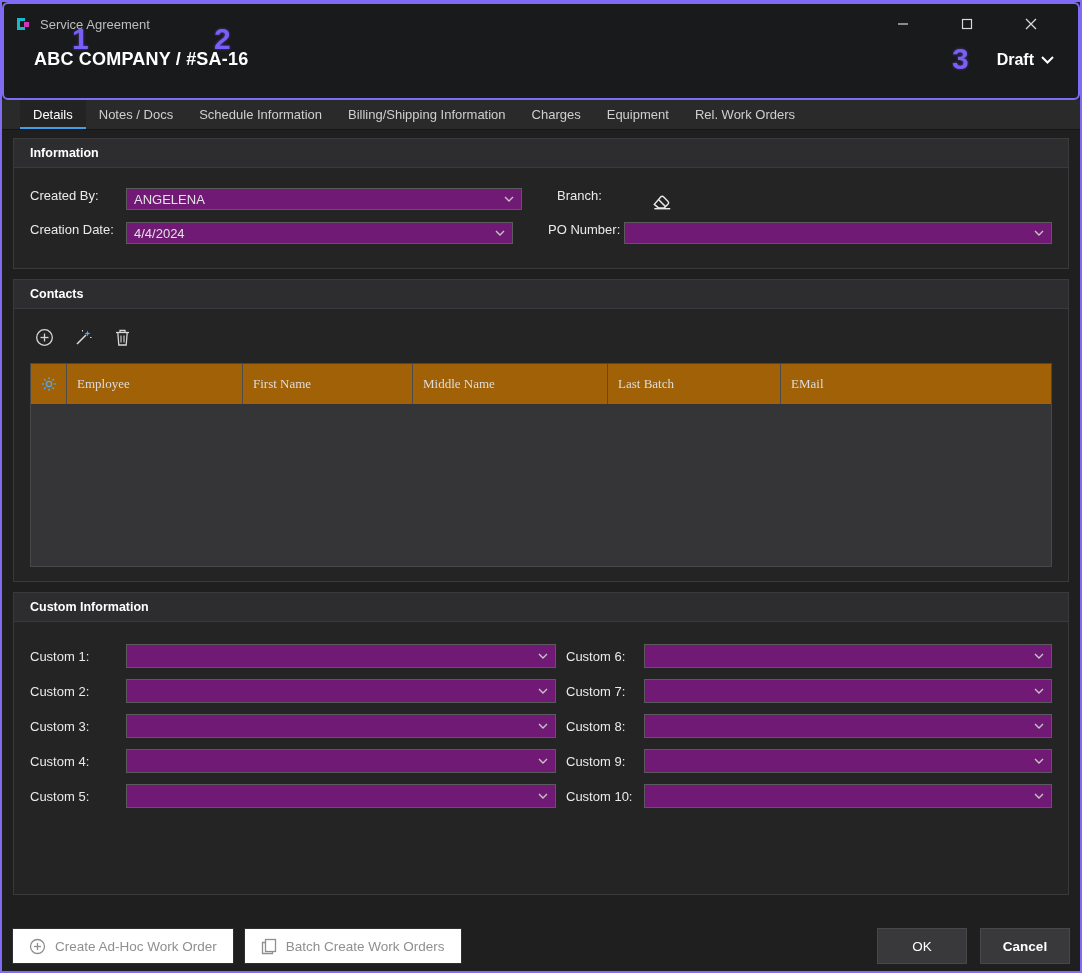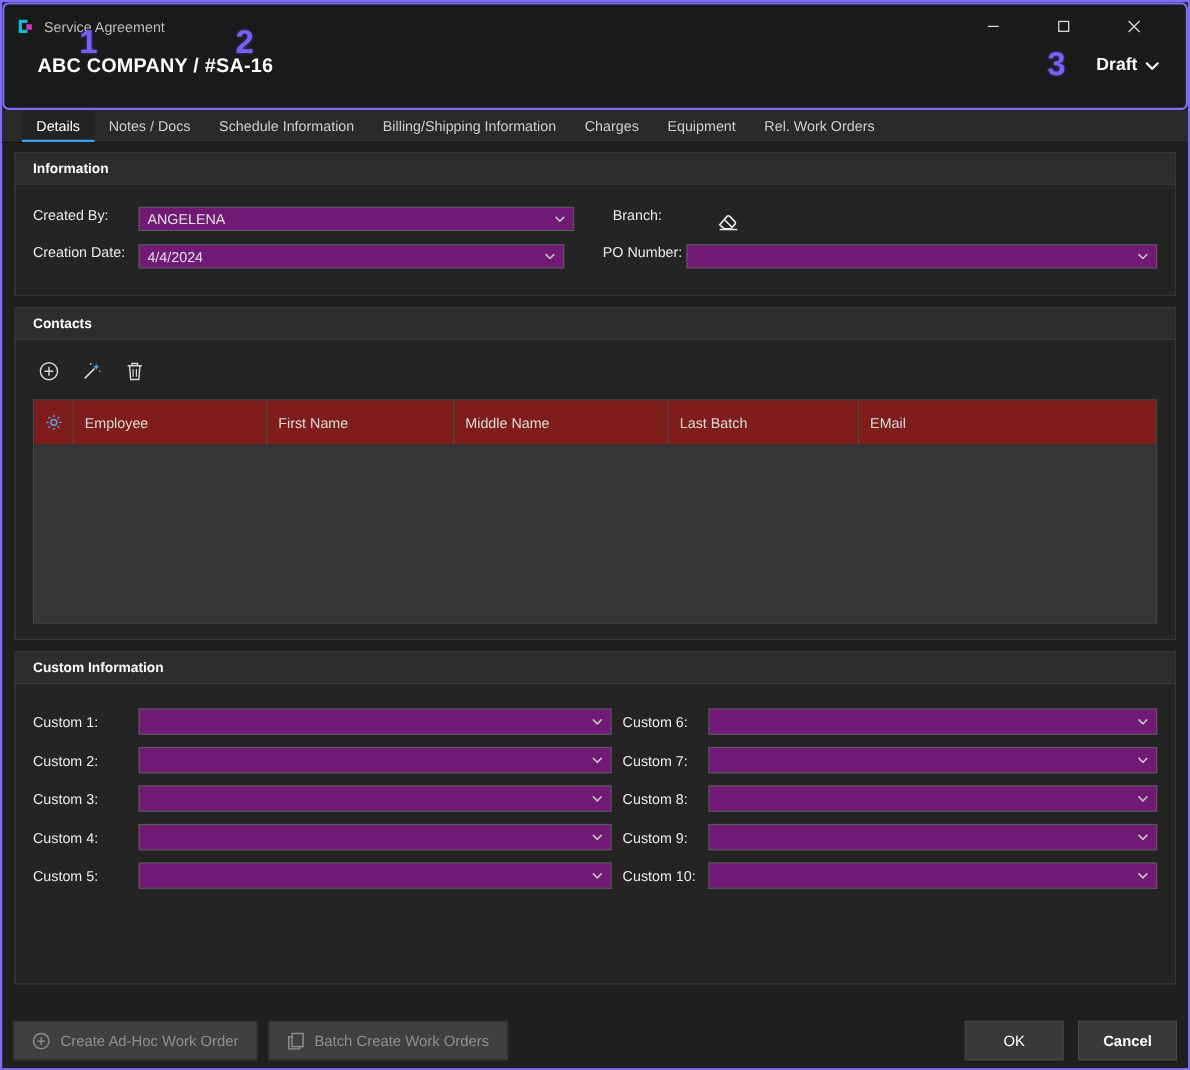--- a/index.html
+++ b/index.html
@@ -44,40 +44,40 @@
   .w-left{width:396px;}
   .lbl-right{width:76px;margin-left:35px;}
   .w-right{width:398px;}
   .w-po{width:438px;}
   .eraser-btn{margin-left:16px;width:26px;height:24px;display:flex;align-items:center;justify-content:center;cursor:default;}
   
   .contacts-body{padding:16px 16px 14px;}
   .toolbar{display:flex;gap:15px;margin-bottom:14px;padding-left:2px;}
   .tool-btn{width:24px;height:24px;display:flex;align-items:center;justify-content:center;cursor:default;}
   .grid{border:1px solid #48484a;}
-  .grid-header{display:flex;background:#7f1d1d;height:40px;}
+  .grid-header{display:flex;background:#a16207;height:40px;font-family:Liberation Serif, serif;}
   .gcol{display:flex;align-items:center;padding:0 10px;font-size:13px;color:#dcdcdc;border-right:1px solid #4c4c4e;}
   .gcol-icon{width:36px;flex:0 0 auto;justify-content:center;padding:0;}
   .gcol-1{width:176px;flex:0 0 auto;}
   .gcol-2{width:170px;flex:0 0 auto;}
   .gcol-3{width:195px;flex:0 0 auto;}
   .gcol-4{width:173px;flex:0 0 auto;}
   .gcol-5{flex:1;border-right:none;}
   .grid-body{height:162px;background:#353537;}
   
   .custom-body{padding:22px 16px 86px;}
   .custom-row{display:flex;align-items:center;margin-bottom:11px;}
   .custom-row:last-child{margin-bottom:0;}
   .combo-c{height:24px;}
   .w-c-left{width:430px;}
   .lbl-c-right{width:78px;margin-left:10px;}
   .w-c-right{flex:1;}
   
   .footer{position:absolute;bottom:7px;left:10px;right:10px;display:flex;align-items:center;}
-  .btn-flat{height:36px;background:#404040;color:#8f8f8f;border:1px solid #303032;display:flex;align-items:center;gap:9px;padding:0 16px;font-size:13.5px;margin-right:10px;cursor:default;}
+  .btn-flat{height:36px;background:#ffffff;color:#8f8f8f;border:1px solid #303032;display:flex;align-items:center;gap:9px;padding:0 16px;font-size:13.5px;margin-right:10px;cursor:default;}
   .btn{height:36px;width:90px;background:#39393b;color:#ffffff;border:1px solid #48484a;display:flex;align-items:center;justify-content:center;font-size:13.5px;cursor:default;}
   .btn-ok{margin-left:auto;}
   .btn-cancel{margin-left:13px;font-weight:bold;}
   svg{display:block;}
 </style>
 </head>
 <body>
 
 <div class="window">
 

